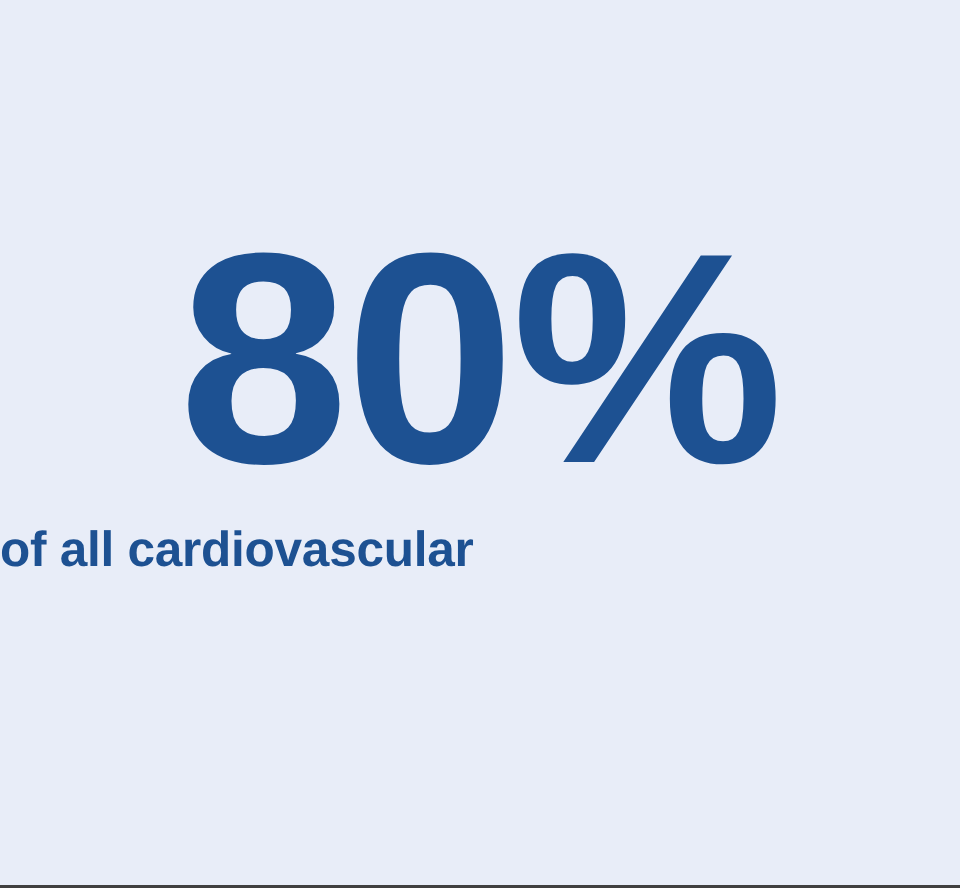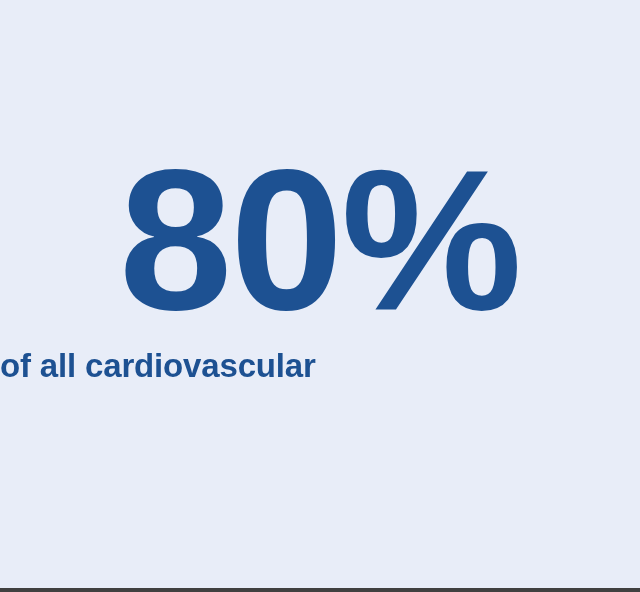--- a/index.html
+++ b/index.html
@@ -14,21 +14,21 @@
     font-family: "Liberation Sans", sans-serif;
     -webkit-font-smoothing: antialiased;
   }
 
   #stat-card {
     position: relative;
     box-sizing: border-box;
     width: 640px;
     height: 592px;
     background: #e8edf8;
-    border-bottom: 4px solid #404040;
+    border-bottom: 2px solid #404040;
     display: block;
   }
 
   
   #stat-value-wrap {
     position: absolute;
     left: 0;
     top: 0;
     width: 640px;
     height: 318px;

